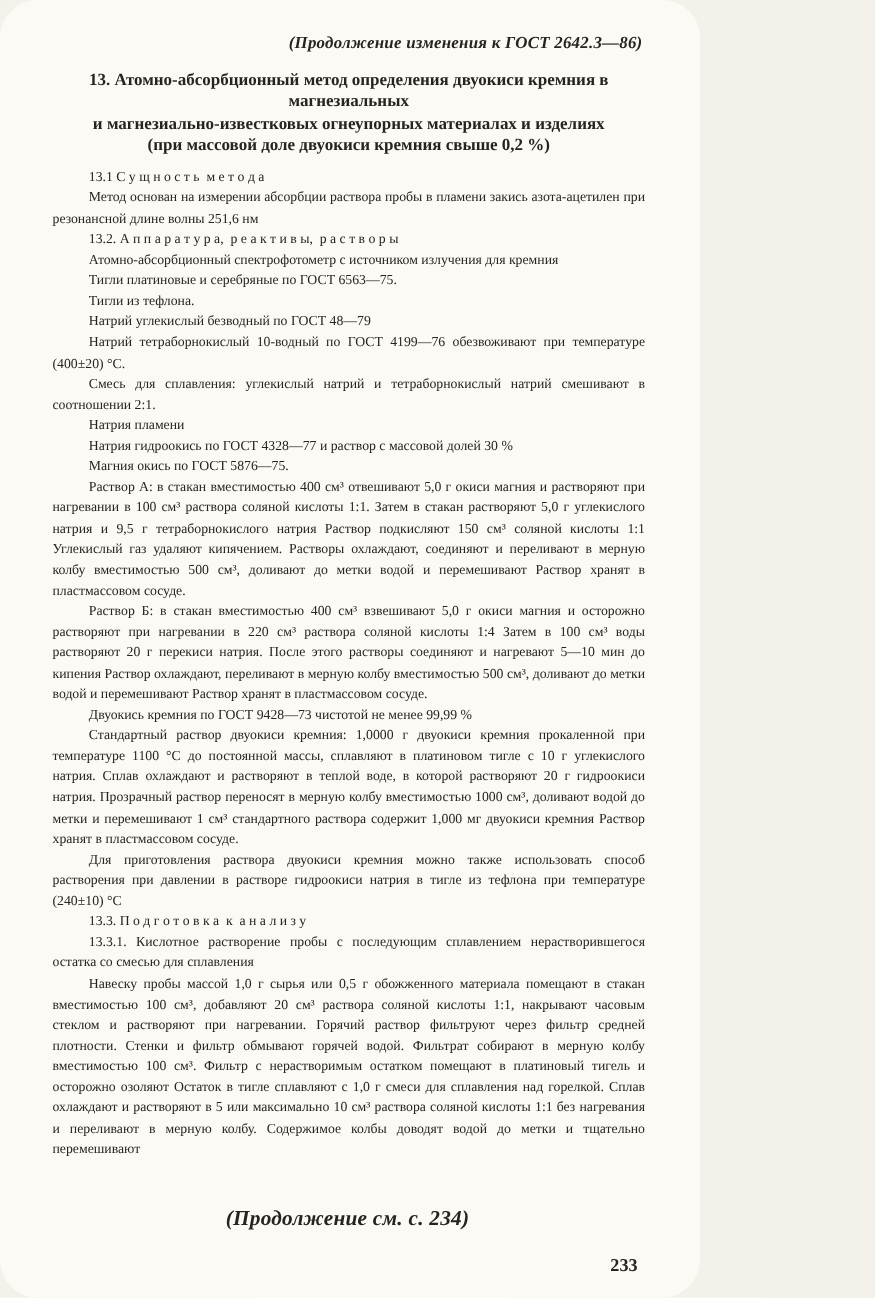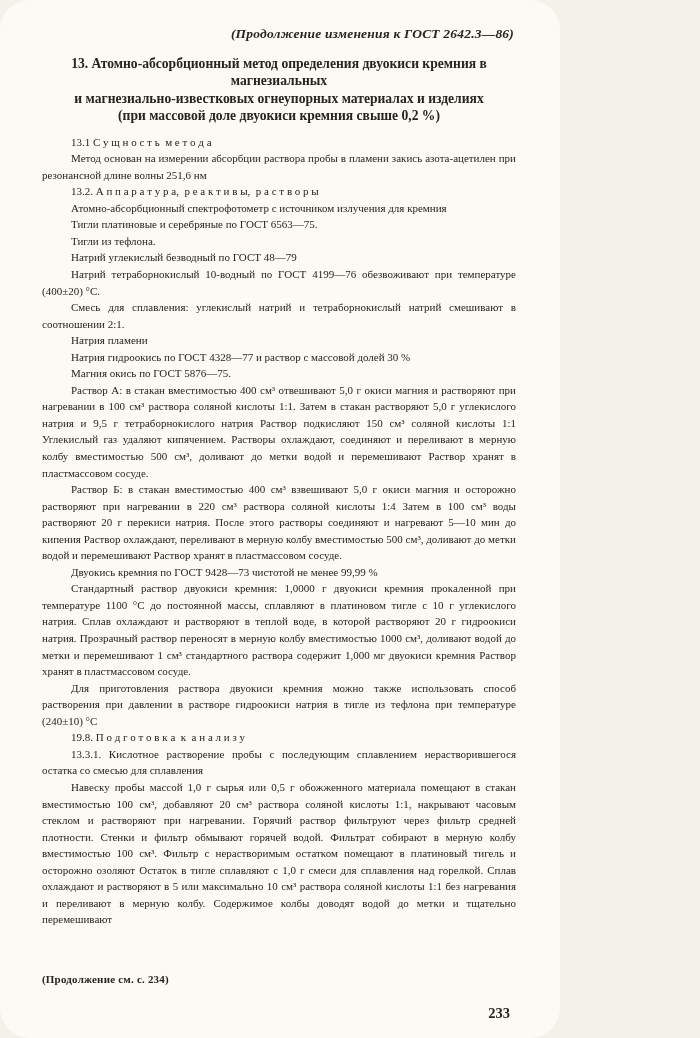--- a/index.html
+++ b/index.html
@@ -46,23 +46,24 @@
     font-size: 11px;
     line-height: 16.55px;
   }
   .clause-heading {
     white-space: pre-wrap;
   }
   .footer {
     margin-top: auto;
   }
   .footer-note {
+    font-style: italic;
     font-weight: 700;
-    font-size: 11px;
-    text-align: left;
+    font-size: 17px;
+    text-align: center;
     padding-right: 2px;
     margin-bottom: 11px;
     letter-spacing: 0.2px;
   }
   .page-number {
     font-weight: 700;
     font-size: 14.5px;
     text-align: right;
     padding-right: 6px;
     margin-top: 20px;
@@ -92,21 +93,21 @@
     <p>Натрий тетраборнокислый 10-водный по ГОСТ 4199—76 обезвоживают при температуре (400±20) °С.</p>
     <p>Смесь для сплавления: углекислый натрий и тетраборнокислый натрий смешивают в соотношении 2:1.</p>
     <p>Натрия пламени</p>
     <p>Натрия гидроокись по ГОСТ 4328—77 и раствор с массовой долей 30 %</p>
     <p>Магния окись по ГОСТ 5876—75.</p>
     <p>Раствор А: в стакан вместимостью 400 см³ отвешивают 5,0 г окиси магния и растворяют при нагревании в 100 см³ раствора соляной кислоты 1:1. Затем в стакан растворяют 5,0 г углекислого натрия и 9,5 г тетраборнокислого натрия Раствор подкисляют 150 см³ соляной кислоты 1:1 Углекислый газ удаляют кипячением. Растворы охлаждают, соединяют и переливают в мерную колбу вместимостью 500 см³, доливают до метки водой и перемешивают Раствор хранят в пластмассовом сосуде.</p>
     <p>Раствор Б: в стакан вместимостью 400 см³ взвешивают 5,0 г окиси магния и осторожно растворяют при нагревании в 220 см³ раствора соляной кислоты 1:4 Затем в 100 см³ воды растворяют 20 г перекиси натрия. После этого растворы соединяют и нагревают 5—10 мин до кипения Раствор охлаждают, переливают в мерную колбу вместимостью 500 см³, доливают до метки водой и перемешивают Раствор хранят в пластмассовом сосуде.</p>
     <p>Двуокись кремния по ГОСТ 9428—73 чистотой не менее 99,99 %</p>
     <p>Стандартный раствор двуокиси кремния: 1,0000 г двуокиси кремния прокаленной при температуре 1100 °С до постоянной массы, сплавляют в платиновом тигле с 10 г углекислого натрия. Сплав охлаждают и растворяют в теплой воде, в которой растворяют 20 г гидроокиси натрия. Прозрачный раствор переносят в мерную колбу вместимостью 1000 см³, доливают водой до метки и перемешивают 1 см³ стандартного раствора содержит 1,000 мг двуокиси кремния Раствор хранят в пластмассовом сосуде.</p>
     <p>Для приготовления раствора двуокиси кремния можно также использовать способ растворения при давлении в растворе гидроокиси натрия в тигле из тефлона при температуре (240±10) °С</p>
-    <p class="clause-heading">19.8. П о д г о т о в к а  к  а н а л и з у</p>
+    <p class="clause-heading">13.3. П о д г о т о в к а  к  а н а л и з у</p>
     <p>13.3.1. Кислотное растворение пробы с последующим сплавлением нерастворившегося остатка со смесью для сплавления</p>
     <p>Навеску пробы массой 1,0 г сырья или 0,5 г обожженного материала помещают в стакан вместимостью 100 см³, добавляют 20 см³ раствора соляной кислоты 1:1, накрывают часовым стеклом и растворяют при нагревании. Горячий раствор фильтруют через фильтр средней плотности. Стенки и фильтр обмывают горячей водой. Фильтрат собирают в мерную колбу вместимостью 100 см³. Фильтр с нерастворимым остатком помещают в платиновый тигель и осторожно озоляют Остаток в тигле сплавляют с 1,0 г смеси для сплавления над горелкой. Сплав охлаждают и растворяют в 5 или максимально 10 см³ раствора соляной кислоты 1:1 без нагревания и переливают в мерную колбу. Содержимое колбы доводят водой до метки и тщательно перемешивают</p>
   </div>
 
   <div class="footer">
     <div class="footer-note">(Продолжение см. с. 234)</div>
     <div class="page-number">233</div>
   </div>
 
 </div>

